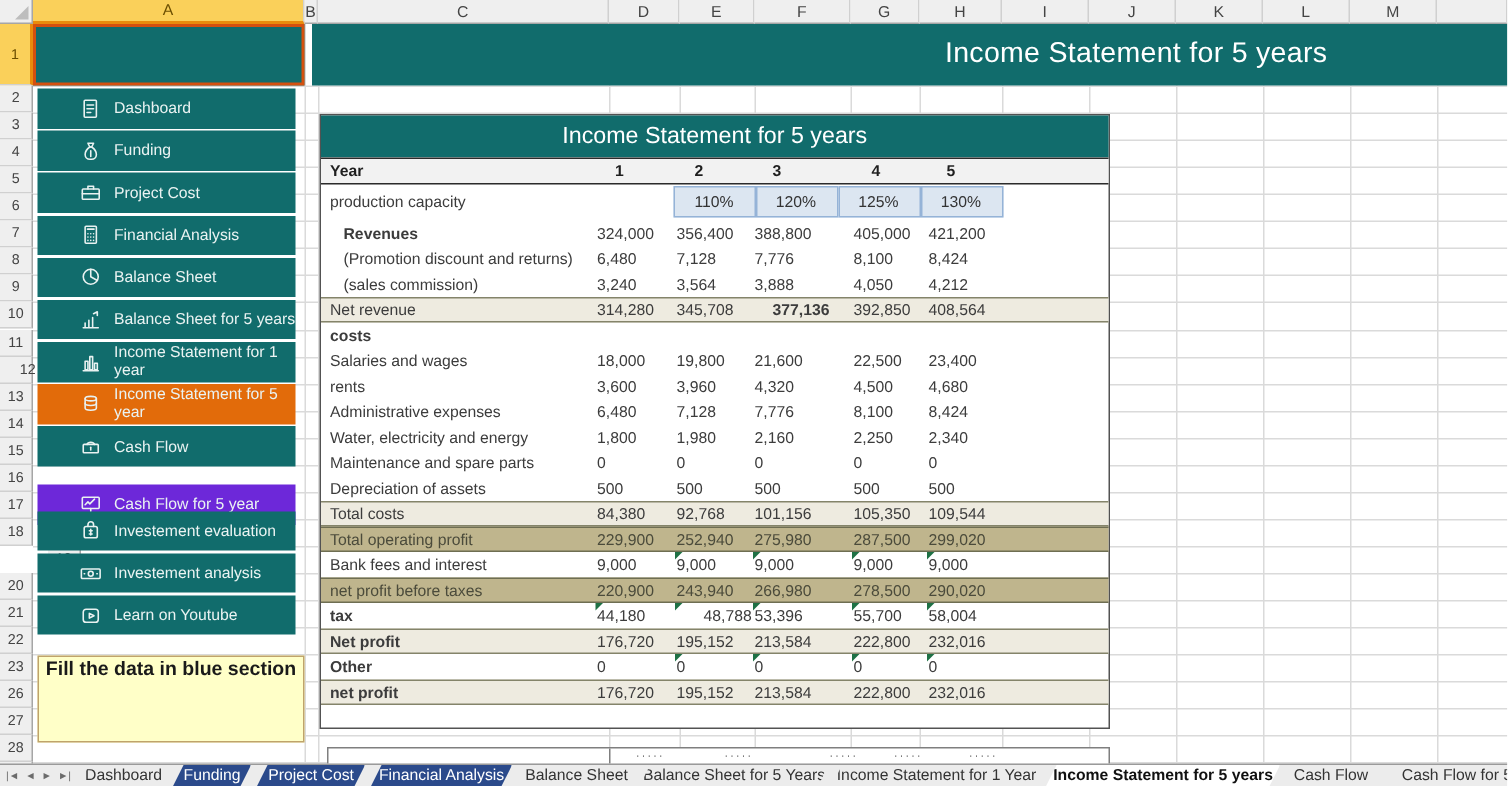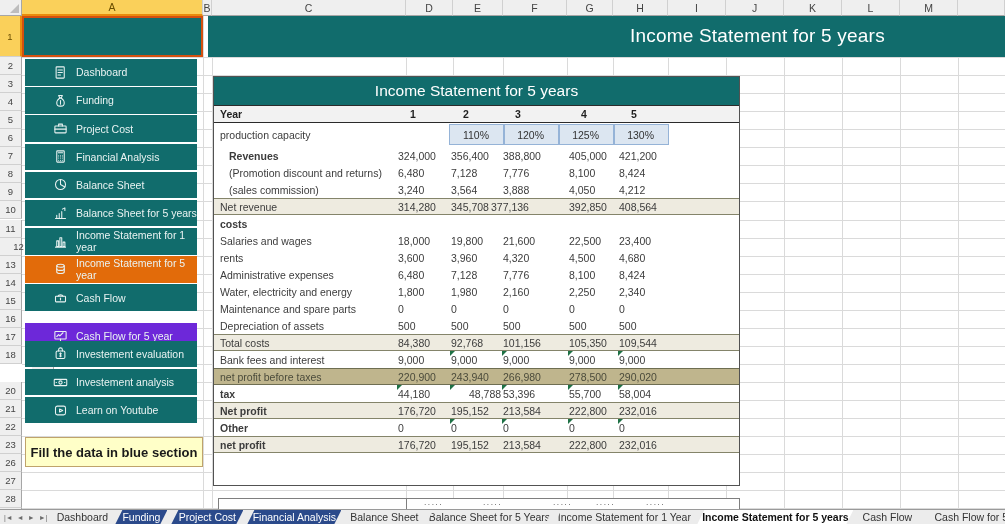--- a/index.html
+++ b/index.html
@@ -23,22 +23,22 @@
   
   .a1cell{position:absolute;left:22px;top:16px;width:181px;height:41px;box-sizing:border-box;z-index:2;}
   .banner{position:absolute;left:208px;top:16px;width:797px;height:41px;z-index:2;}
   .banner-title{position:absolute;left:630px;top:25px;color:#fff;font-size:19px;letter-spacing:.2px;z-index:3;}
   
   .sbtn{position:absolute;left:25px;width:172px;height:26.6px;display:flex;align-items:center;
         color:#EAF3F2;font-size:10.5px;z-index:4;cursor:default;}
   .sbtn .ic{width:15px;height:15px;margin-left:28px;margin-right:8px;flex:0 0 auto;display:flex;}
   .sbtn svg{width:15px;height:15px;}
   
-  .note{position:absolute;left:25px;top:437px;width:178px;height:30px;background:#FFFFC8;
-        border:1px solid #BFA36B;box-sizing:border-box;display:flex;align-items:center;
+  .note{position:absolute;left:25px;top:437px;width:178px;height:58px;background:#FFFFC8;
+        border:1px solid #BFA36B;box-sizing:border-box;display:flex;align-items:flex-start;
         justify-content:center;z-index:4;}
   .note span{font-size:13px;font-weight:bold;color:#1a1a1a;}
   
   .mtable{position:absolute;left:213px;top:76px;width:527px;height:410px;background:#fff;
           border:1.5px solid #525252;box-sizing:border-box;z-index:4;font-size:10.5px;color:#3C3C3C;}
   .thead{height:28px;display:flex;align-items:center;justify-content:center;color:#fff;font-size:15.5px;}
   .trow{position:relative;height:17px;box-sizing:border-box;}
   .trow .lbl{position:absolute;left:9px;top:0;height:100%;display:flex;align-items:center;white-space:nowrap;}
   .trow .lbl.ind0{left:6px;} .trow .lbl.ind1{left:15px;}
   .trow .val{position:absolute;top:0;height:100%;display:flex;align-items:center;white-space:nowrap;}
@@ -336,21 +336,21 @@
           <span class="val" style="left: 184px; width: 53px;">3,240</span>
           <span class="val" style="left: 237px; width: 52px;">3,564</span>
           <span class="val" style="left: 289px; width: 66px;">3,888</span>
           <span class="val" style="left: 355px; width: 50px;">4,050</span>
           <span class="val" style="left: 405px; width: 118px;">4,212</span>
         </div>
         <div class="trow subtotal">
           <span class="lbl ind0">Net revenue</span>
           <span class="val" style="left: 184px; width: 53px;">314,280</span>
           <span class="val" style="left: 237px; width: 52px;">345,708</span>
-          <span class="val" style="left: 277px; width: 66px;">377,136</span>
+          <span class="val" style="left: 301px; width: 66px; font-weight: bold;">377,136</span>
           <span class="val" style="left: 355px; width: 50px;">392,850</span>
           <span class="val" style="left: 405px; width: 118px;">408,564</span>
         </div>
         <div class="trow plain bold">
           <span class="lbl ind0">costs</span>
           <span class="val" style="left: 184px; width: 53px;"></span>
           <span class="val" style="left: 237px; width: 52px;"></span>
           <span class="val" style="left: 289px; width: 66px;"></span>
           <span class="val" style="left: 355px; width: 50px;"></span>
           <span class="val" style="left: 405px; width: 118px;"></span>
@@ -403,20 +403,28 @@
           <span class="val" style="left: 355px; width: 50px;">500</span>
           <span class="val" style="left: 405px; width: 118px;">500</span>
         </div>
         <div class="trow subtotal">
           <span class="lbl ind0">Total costs</span>
           <span class="val" style="left: 184px; width: 53px;">84,380</span>
           <span class="val" style="left: 237px; width: 52px;">92,768</span>
           <span class="val" style="left: 289px; width: 66px;">101,156</span>
           <span class="val" style="left: 355px; width: 50px;">105,350</span>
           <span class="val" style="left: 405px; width: 118px;">109,544</span>
+        </div>
+        <div class="trow total">
+          <span class="lbl ind0">Total operating profit</span>
+          <span class="val" style="left: 184px; width: 53px;">229,900</span>
+          <span class="val" style="left: 237px; width: 52px;">252,940</span>
+          <span class="val" style="left: 289px; width: 66px;">275,980</span>
+          <span class="val" style="left: 355px; width: 50px;">287,500</span>
+          <span class="val" style="left: 405px; width: 118px;">299,020</span>
         </div>
         <div class="trow plain">
           <span class="lbl ind0">Bank fees and interest</span>
           <span class="val" style="left: 184px; width: 53px;">9,000</span>
           <div class="flag" style="left: 236px;"></div>
           <span class="val" style="left: 237px; width: 52px;">9,000</span>
           <div class="flag" style="left: 288px;"></div>
           <span class="val" style="left: 289px; width: 66px;">9,000</span>
           <div class="flag" style="left: 354px;"></div>
           <span class="val" style="left: 355px; width: 50px;">9,000</span>

